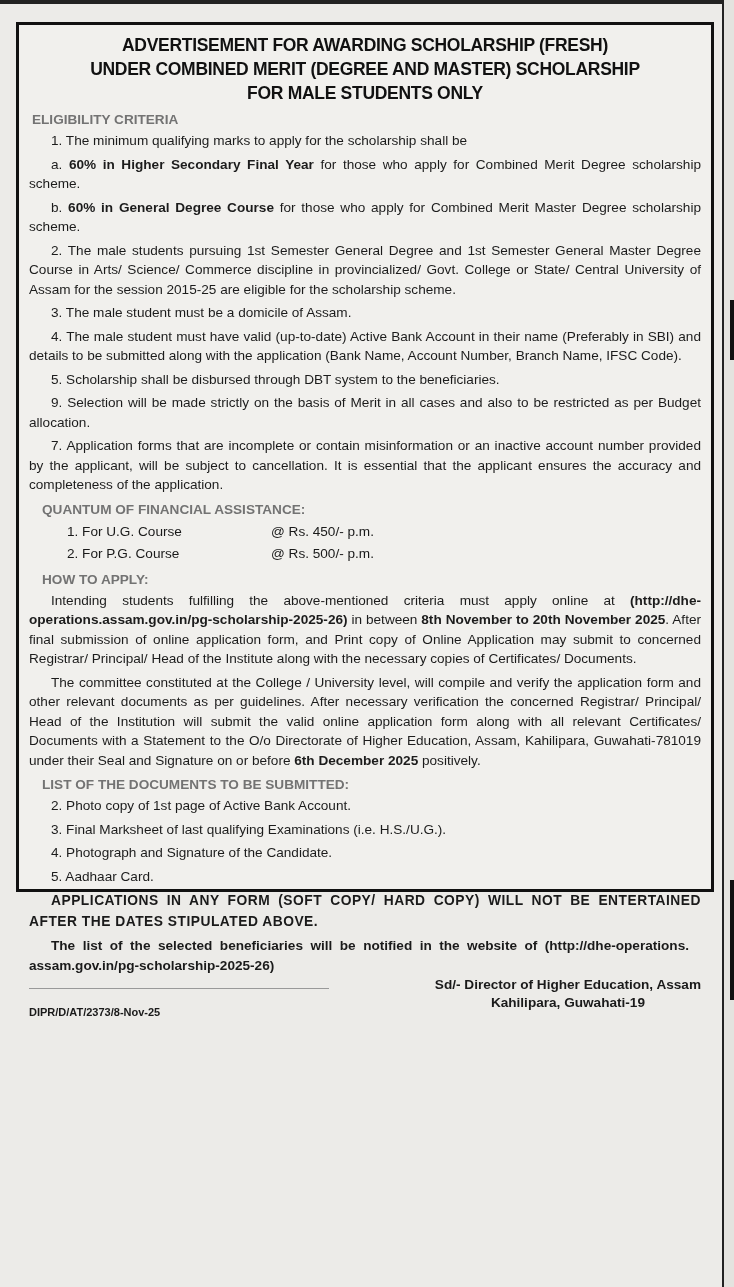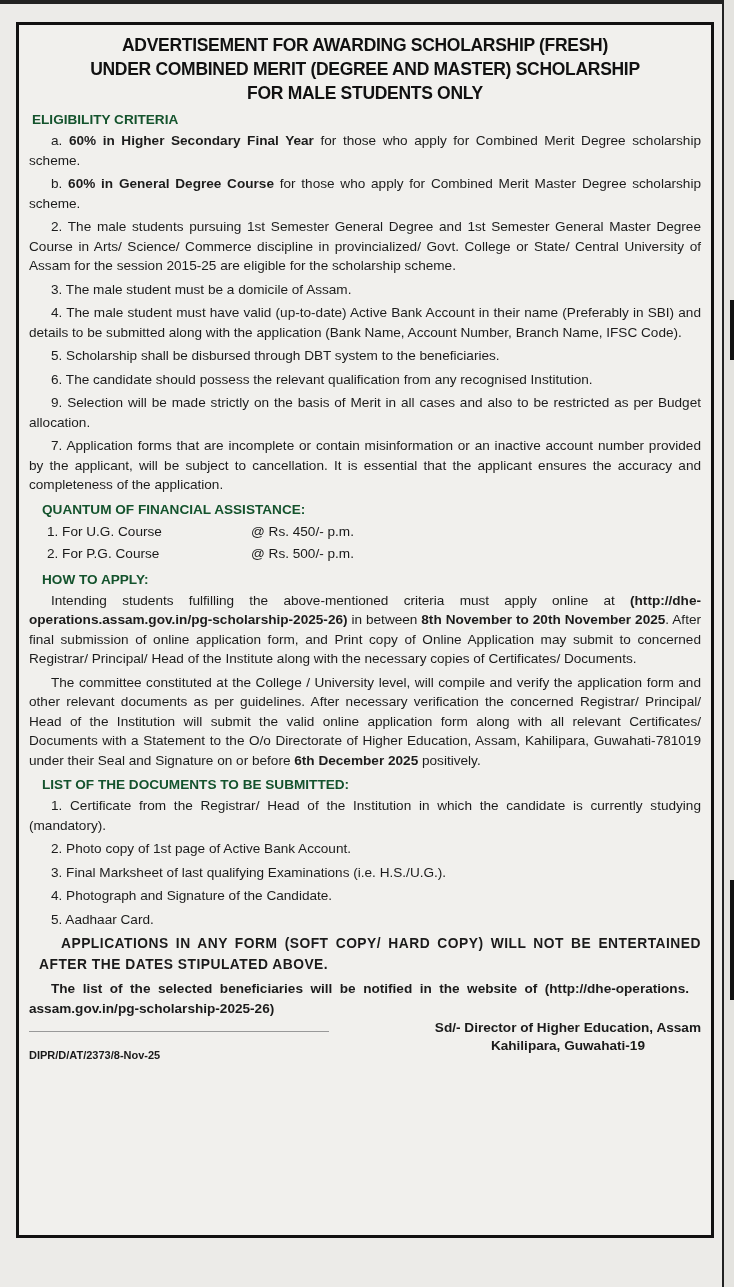--- a/index.html
+++ b/index.html
@@ -15,44 +15,44 @@
       background: #222;
     }
     .right-strip {
       position: absolute; left: 722px; top: 0; width: 12px; height: 1287px;
       border-left: 2px solid #222; background: #e4e3df;
     }
     .right-strip .blk {
       position: absolute; left: 6px; width: 6px; background: #111;
     }
     .ad-box {
-      position: absolute; left: 16px; top: 22px; width: 698px; height: 1216px;
+      position: absolute; left: 16px; top: 22px; width: 698px; height: 870px;
       border: 3px solid #111; box-sizing: border-box;
       background: #f1f0ed;
     }
     .inner { padding: 8px 10px 0 10px; }
     .title {
       text-align: center; font-weight: bold; font-size: 17.5px;
       line-height: 24px; letter-spacing: -0.3px; color: #111;
       font-stretch: condensed;
     }
     .section-head {
       font-weight: bold; font-size: 13.6px; margin: 4px 0 0 13px;
-      line-height: 22px; color: #14532d;
+      line-height: 22px; color: #737373;
     }
     .para {
       font-size: 13.6px; line-height: 19.5px; text-align: justify;
       text-indent: 22px; margin: 0 0 4px 0; color: #1c1c1c;
     }
     .para b { font-weight: bold; }
-    .quantum-row { display: flex; font-size: 13.6px; line-height: 22px; margin-left: 18px; }
+    .quantum-row { display: flex; font-size: 13.6px; line-height: 22px; margin-left: 38px; }
     .quantum-row .q-label { width: 204px; }
     .warn {
       font-weight: bold; font-size: 13.8px; line-height: 21px;
-      text-align: justify; text-indent: 22px; letter-spacing: 0.5px; margin: 2px 0 4px 10px;
+      text-align: justify; text-indent: 22px; letter-spacing: 0.5px; margin: 2px 0 4px 0;
     }
     .notice {
       font-weight: bold; font-size: 13.6px; line-height: 20px; text-align: justify;
       text-indent: 22px; margin: 2px 12px 0 0;
     }
     .footer {
       position: relative; height: 60px; margin-top: 0;
     }
     .footer .rule {
       position: absolute; left: 0; top: 12px; width: 300px; border-top: 1px solid #999;
@@ -76,46 +76,45 @@
 
 <div class="ad-box">
   <div class="inner">
     <div class="title">
       <div>ADVERTISEMENT FOR AWARDING SCHOLARSHIP (FRESH)</div>
       <div>UNDER COMBINED MERIT (DEGREE AND MASTER) SCHOLARSHIP</div>
       <div>FOR MALE STUDENTS ONLY</div>
     </div>
 
     <div class="section-head" style="margin-left:3px">ELIGIBILITY CRITERIA</div>
+    <p class="para">1. The minimum qualifying marks to apply for the scholarship shall be</p>
     <p class="para"><span>a. </span><b>60% in Higher Secondary Final Year</b><span> for those who apply for Combined Merit Degree scholarship scheme.</span></p>
     <p class="para"><span>b. </span><b>60% in General Degree Course</b><span> for those who apply for Combined Merit Master Degree scholarship scheme.</span></p>
     <p class="para">2. The male students pursuing 1st Semester General Degree and 1st Semester General Master Degree Course in Arts/ Science/ Commerce discipline in provincialized/ Govt. College or State/ Central University of Assam for the session 2015-25 are eligible for the scholarship scheme.</p>
     <p class="para">3. The male student must be a domicile of Assam.</p>
     <p class="para">4. The male student must have valid (up-to-date) Active Bank Account in their name (Preferably in SBI) and details to be submitted along with the application (Bank Name, Account Number, Branch Name, IFSC Code).</p>
     <p class="para">5. Scholarship shall be disbursed through DBT system to the beneficiaries.</p>
-    <p class="para">6. The candidate should possess the relevant qualification from any recognised Institution.</p>
     <p class="para">9. Selection will be made strictly on the basis of Merit in all cases and also to be restricted as per Budget allocation.</p>
     <p class="para">7. Application forms that are incomplete or contain misinformation or an inactive account number provided by the applicant, will be subject to cancellation. It is essential that the applicant ensures the accuracy and completeness of the application.</p>
 
     <div class="section-head">QUANTUM OF FINANCIAL ASSISTANCE:</div>
     <div class="quantum-row">
       <span class="q-label">1. For U.G. Course</span>
       <span>@ Rs. 450/- p.m.</span>
     </div>
     <div class="quantum-row">
       <span class="q-label">2. For P.G. Course</span>
       <span>@ Rs. 500/- p.m.</span>
     </div>
 
     <div class="section-head">HOW TO APPLY:</div>
     <p class="para"><span>Intending students fulfilling the above-mentioned criteria must apply online at </span><b>(http://dhe-operations.assam.gov.in/pg-scholarship-2025-26)</b><span> in between </span><b>8th November to 20th November 2025</b><span>. After final submission of online application form, and Print copy of Online Application may submit to concerned Registrar/ Principal/ Head of the Institute along with the necessary copies of Certificates/ Documents.</span></p>
     <p class="para"><span>The committee constituted at the College / University level, will compile and verify the application form and other relevant documents as per guidelines. After necessary verification the concerned Registrar/ Principal/ Head of the Institution will submit the valid online application form along with all relevant Certificates/ Documents with a Statement to the O/o Directorate of Higher Education, Assam, Kahilipara, Guwahati-781019 under their Seal and Signature on or before </span><b>6th December 2025</b><span> positively.</span></p>
 
     <div class="section-head">LIST OF THE DOCUMENTS TO BE SUBMITTED:</div>
-    <p class="para">1. Certificate from the Registrar/ Head of the Institution in which the candidate is currently studying (mandatory).</p>
     <p class="para">2. Photo copy of 1st page of Active Bank Account.</p>
     <p class="para">3. Final Marksheet of last qualifying Examinations (i.e. H.S./U.G.).</p>
     <p class="para">4. Photograph and Signature of the Candidate.</p>
     <p class="para">5. Aadhaar Card.</p>
 
     <div class="warn">APPLICATIONS IN ANY FORM (SOFT COPY/ HARD COPY) WILL NOT BE ENTERTAINED AFTER THE DATES STIPULATED ABOVE.</div>
     <div class="notice">The list of the selected beneficiaries will be notified in the website of (http://dhe-operations. assam.gov.in/pg-scholarship-2025-26)</div>
 
     <div class="footer">
       <div class="rule"></div>

